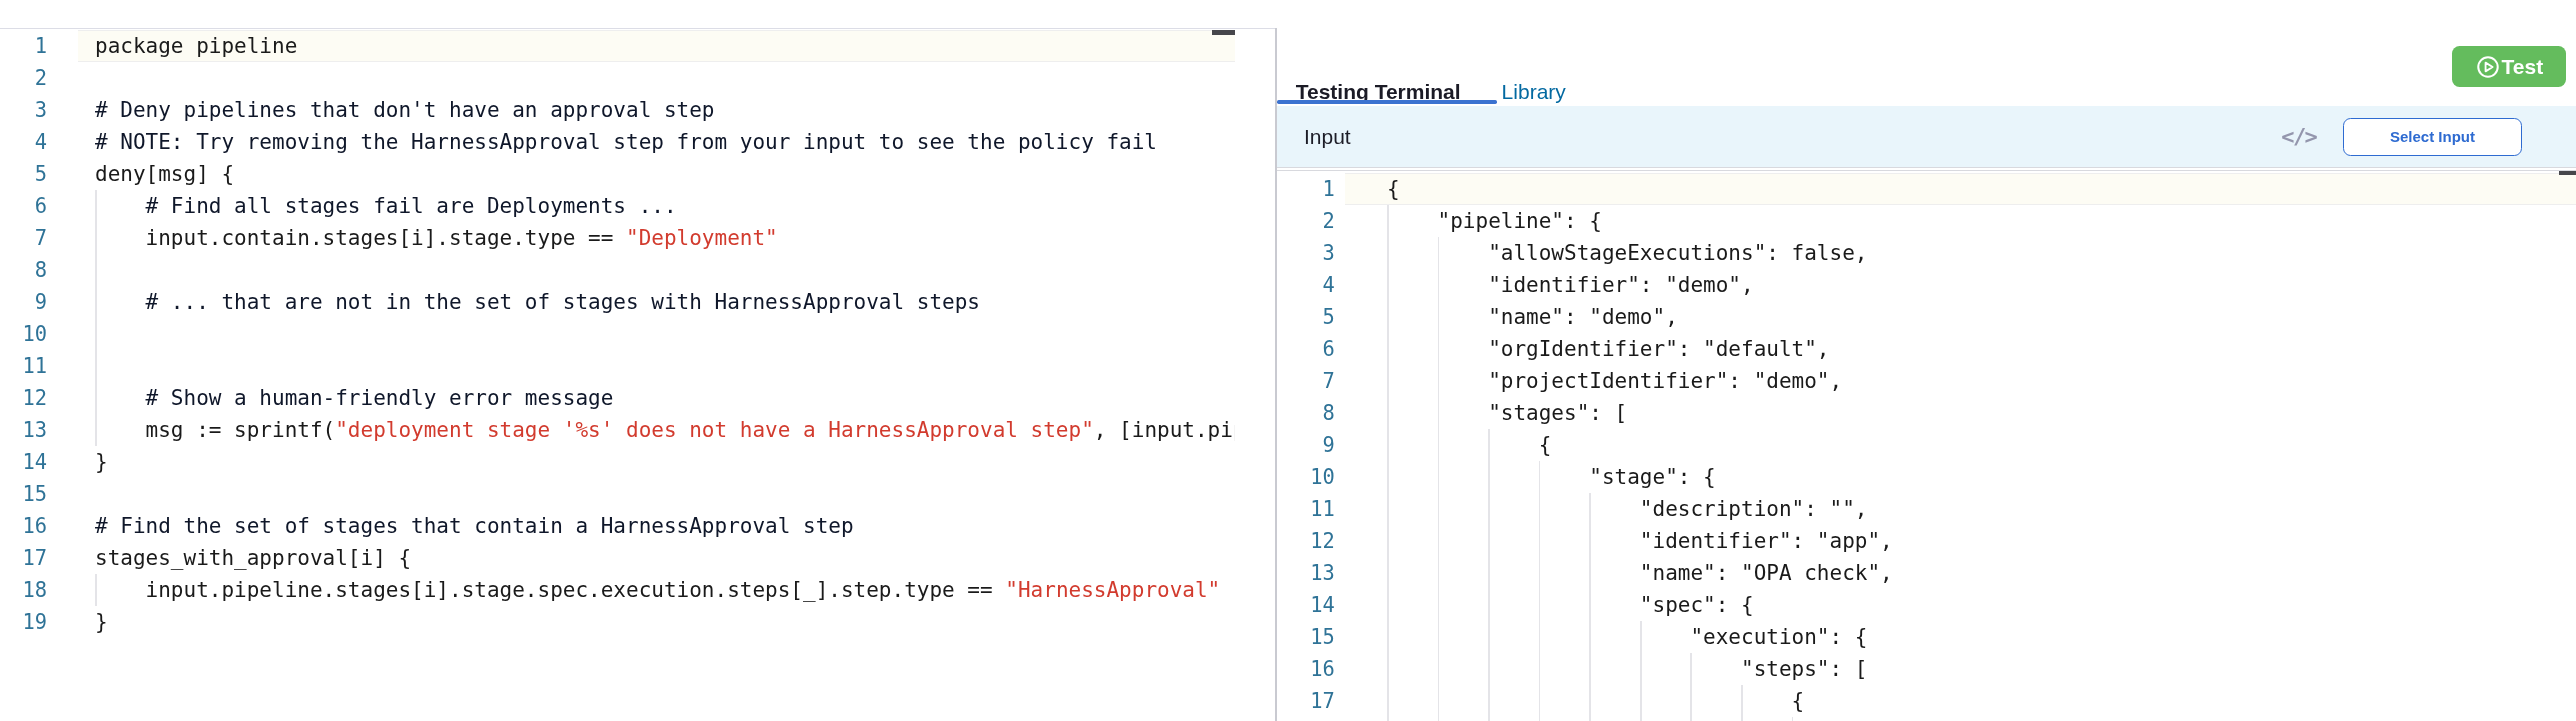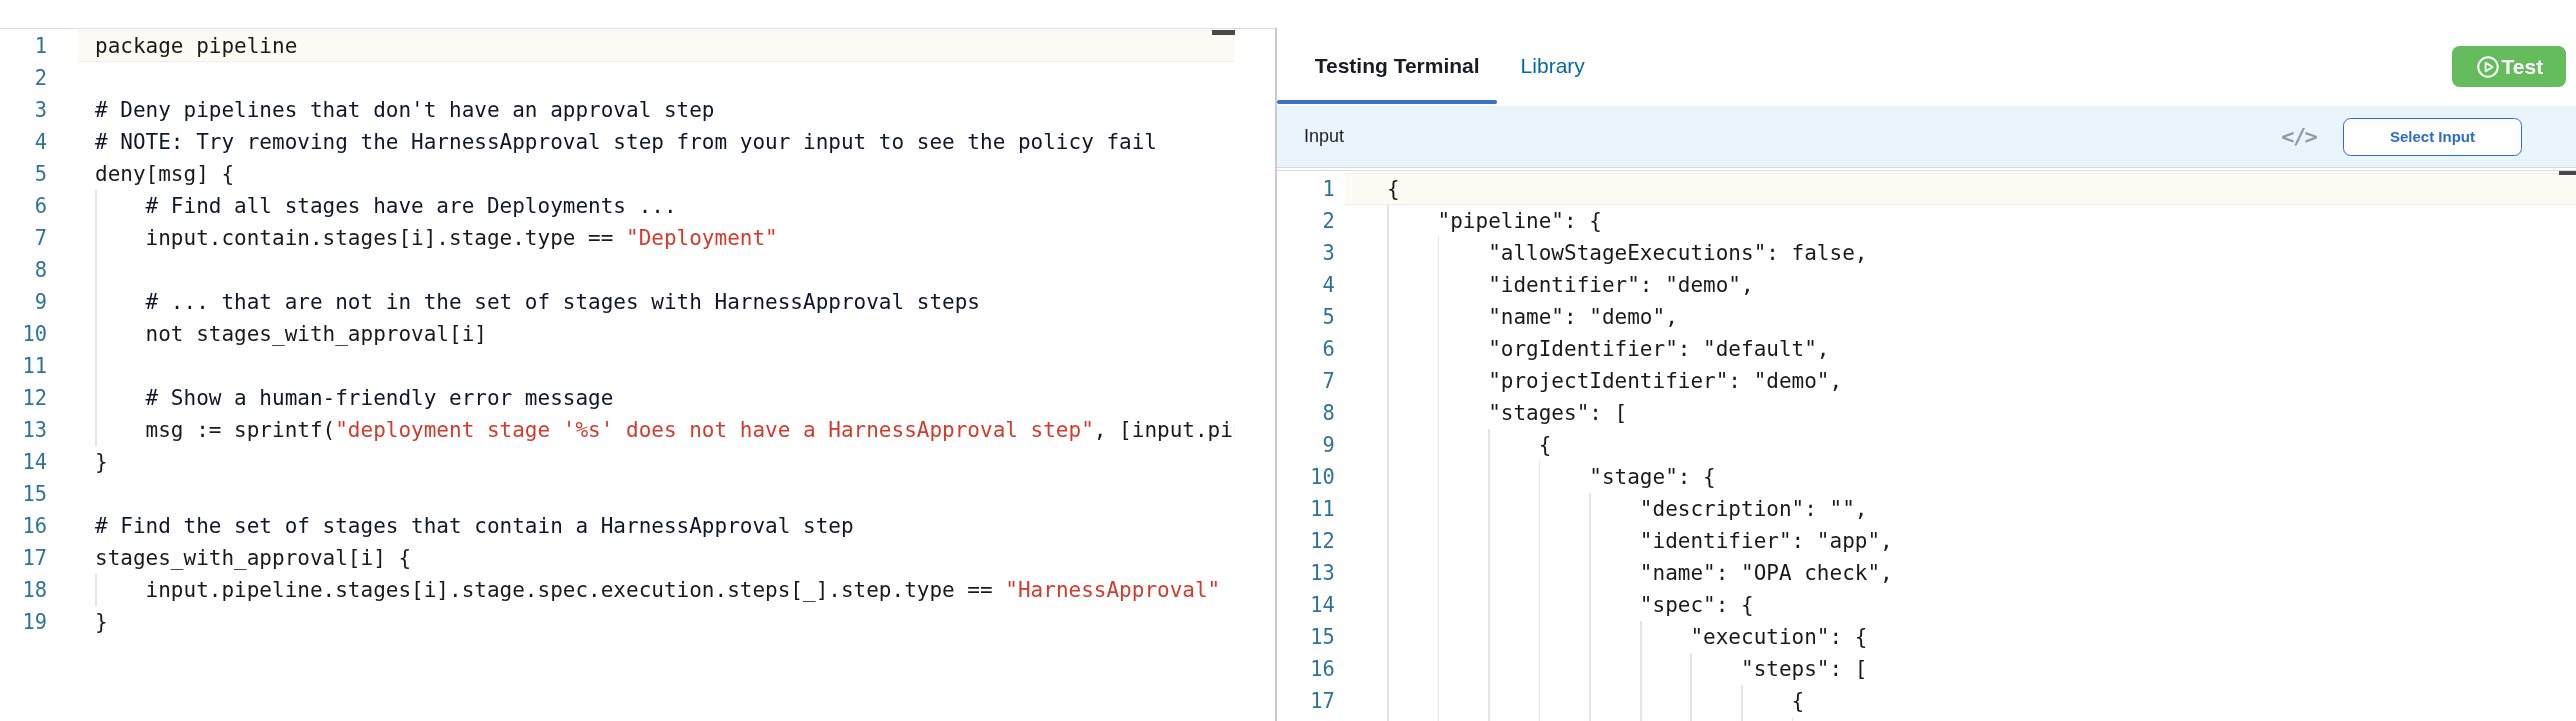--- a/index.html
+++ b/index.html
@@ -33,33 +33,33 @@
   #policy-dash{top:-0.8px;right:0;width:23px;height:5.1px;top:0;}
   #policy-dash{top:0;}
   #input-dash{top:-1.7px;right:0;width:17px;height:6px;}
 
   
   .divider{position:absolute;left:1275px;top:28px;width:1.7px;height:694px;background:#c9cad1;}
 
   
   .right-panel{position:absolute;left:1277px;top:28px;right:0;bottom:0;background:#ffffff;}
   .tabs-row{position:relative;height:76px;}
-  .tabs{position:absolute;left:18.7px;top:0;height:76px;display:flex;align-items:center;gap:41px;margin-left:19px;}
+  .tabs{position:absolute;left:18.7px;top:0;height:76px;display:flex;align-items:flex-end;gap:41px;}
   .tab{font-size:21px;color:#0369a1;cursor:pointer;}
   .tab.active{font-weight:bold;color:#1b1b26;}
   .tab-underline{position:absolute;left:0;top:72px;width:220px;height:4.2px;background:#3b72d0;border-radius:1.7px;}
 
   .test-btn{position:absolute;top:18px;right:10.2px;width:114px;height:41px;border-radius:7.6px;
     background:#64bc5d;border:none;display:flex;align-items:center;justify-content:center;gap:1px;
     color:#ffffff;font-size:21px;font-weight:bold;font-family:"Liberation Sans",sans-serif;cursor:pointer;}
   .test-btn svg{display:block;}
 
   .input-bar{position:absolute;left:0;right:0;top:78px;height:62px;background:#e9f5fb;
     border-bottom:1.7px solid #d8d9de;display:flex;align-items:center;padding:0 54px 0 27px;box-sizing:border-box;}
-  .input-label{font-size:18px;color:#1d1d27;font-weight:500;}
+  .input-label{font-size:21px;color:#1d1d27;font-weight:500;}
   .spacer{flex:1;}
   .code-toggle-icon{font-family:"DejaVu Sans Mono","Liberation Mono",monospace;font-size:22px;font-weight:bold;
     color:#9496ad;margin-right:27px;cursor:pointer;letter-spacing:-1.7px;}
   .select-input-btn{width:179px;height:38px;border-radius:7.6px;border:1.7px solid #2e6bd1;background:#ffffff;
     color:#2e6bd1;font-size:15px;font-weight:600;font-family:"Liberation Sans",sans-serif;cursor:pointer;}
 
   #input-editor{left:0;right:0;top:142px;bottom:0;border-top:0;}
   .input-editor-wrap{position:absolute;left:0;right:0;top:142px;bottom:0;border-top:1.7px solid #d8d9de;overflow:hidden;}
   #input-editor{position:absolute;left:0;top:1.7px;right:0;bottom:0;}
   #input-editor .ln{width:68px;padding-right:10.2px;}
@@ -71,25 +71,25 @@
 
 <div class="topstrip"></div>
 
 <div class="editor" id="policy-editor">
   <div class="collapse-dash" id="policy-dash"></div>
 <div class="row hl"><span class="ln">1</span><span class="lc"><span class="code">package pipeline</span></span></div>
     <div class="row"><span class="ln">2</span><span class="lc"></span></div>
     <div class="row"><span class="ln">3</span><span class="lc"><span class="comment"># Deny pipelines that don't have an approval step</span></span></div>
     <div class="row"><span class="ln">4</span><span class="lc"><span class="comment"># NOTE: Try removing the HarnessApproval step from your input to see the policy fail</span></span></div>
     <div class="row"><span class="ln">5</span><span class="lc"><span class="code">deny[msg] {</span></span></div>
-    <div class="row"><span class="ln">6</span><span class="lc"><i class="guides" style="width: calc(0ch + 1.7px);"></i><span class="comment">    # Find all stages have are Deployments ...</span></span></div>
+    <div class="row"><span class="ln">6</span><span class="lc"><i class="guides" style="width: calc(0ch + 1.7px);"></i><span class="comment">    # Find all stages fail are Deployments ...</span></span></div>
     <div class="row"><span class="ln">7</span><span class="lc"><i class="guides" style="width: calc(0ch + 1.7px);"></i><span class="code">    input.contain.stages[i].stage.type == </span><span class="str">"Deployment"</span></span></div>
     <div class="row"><span class="ln">8</span><span class="lc"><i class="guides" style="width: calc(0ch + 1.7px);"></i></span></div>
     <div class="row"><span class="ln">9</span><span class="lc"><i class="guides" style="width: calc(0ch + 1.7px);"></i><span class="comment">    # ... that are not in the set of stages with HarnessApproval steps</span></span></div>
-    <div class="row"><span class="ln">10</span><span class="lc"><i class="guides" style="width: calc(0ch + 1.7px);"></i><span class="code">    not stages_with_approval[i]</span></span></div>
+    <div class="row"><span class="ln">10</span><span class="lc"><i class="guides" style="width: calc(0ch + 1.7px);"></i></span></div>
     <div class="row"><span class="ln">11</span><span class="lc"><i class="guides" style="width: calc(0ch + 1.7px);"></i></span></div>
     <div class="row"><span class="ln">12</span><span class="lc"><i class="guides" style="width: calc(0ch + 1.7px);"></i><span class="comment">    # Show a human-friendly error message</span></span></div>
     <div class="row"><span class="ln">13</span><span class="lc"><i class="guides" style="width: calc(0ch + 1.7px);"></i><span class="code">    msg := sprintf(</span><span class="str">"deployment stage '%s' does not have a HarnessApproval step"</span><span class="code">, [input.pipel</span></span></div>
     <div class="row"><span class="ln">14</span><span class="lc"><span class="code">}</span></span></div>
     <div class="row"><span class="ln">15</span><span class="lc"></span></div>
     <div class="row"><span class="ln">16</span><span class="lc"><span class="comment"># Find the set of stages that contain a HarnessApproval step</span></span></div>
     <div class="row"><span class="ln">17</span><span class="lc"><span class="code">stages_with_approval[i] {</span></span></div>
     <div class="row"><span class="ln">18</span><span class="lc"><i class="guides" style="width: calc(0ch + 1.7px);"></i><span class="code">    input.pipeline.stages[i].stage.spec.execution.steps[_].step.type == </span><span class="str">"HarnessApproval"</span></span></div>
     <div class="row"><span class="ln">19</span><span class="lc"><span class="code">}</span></span></div>
   </div>

